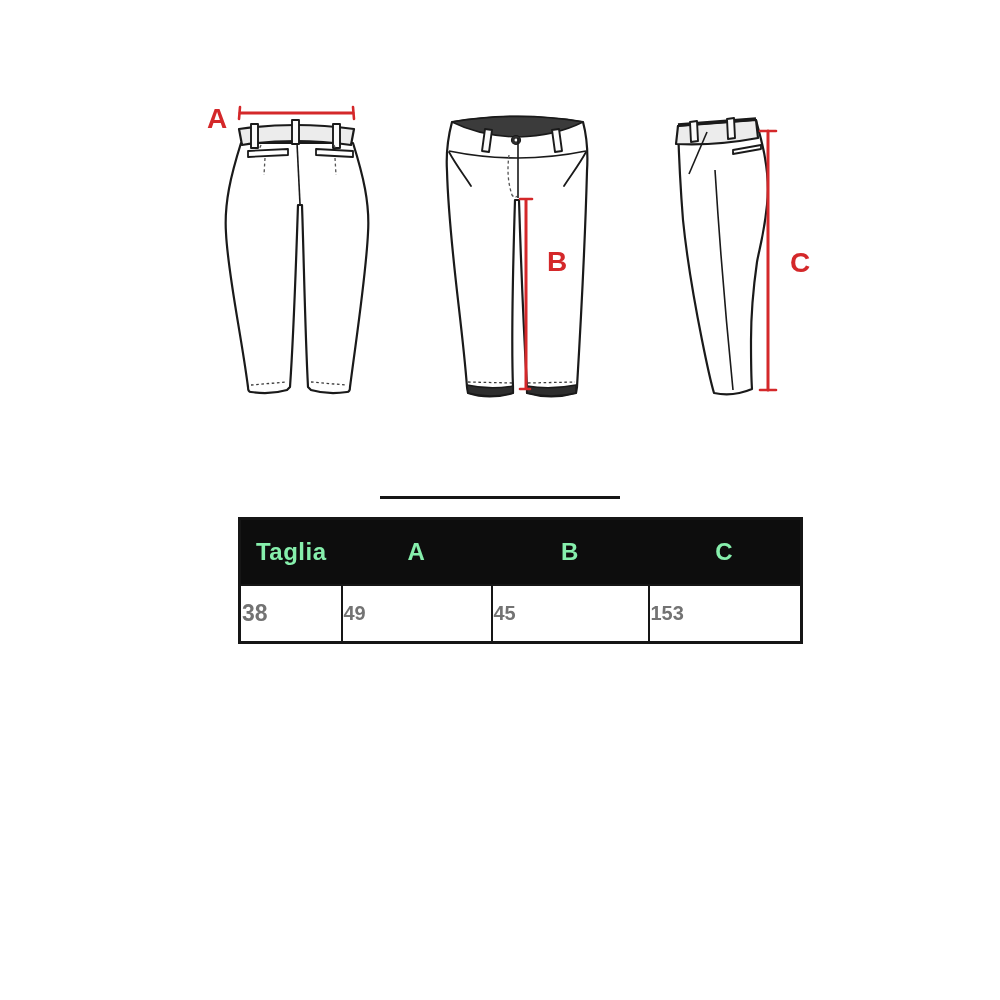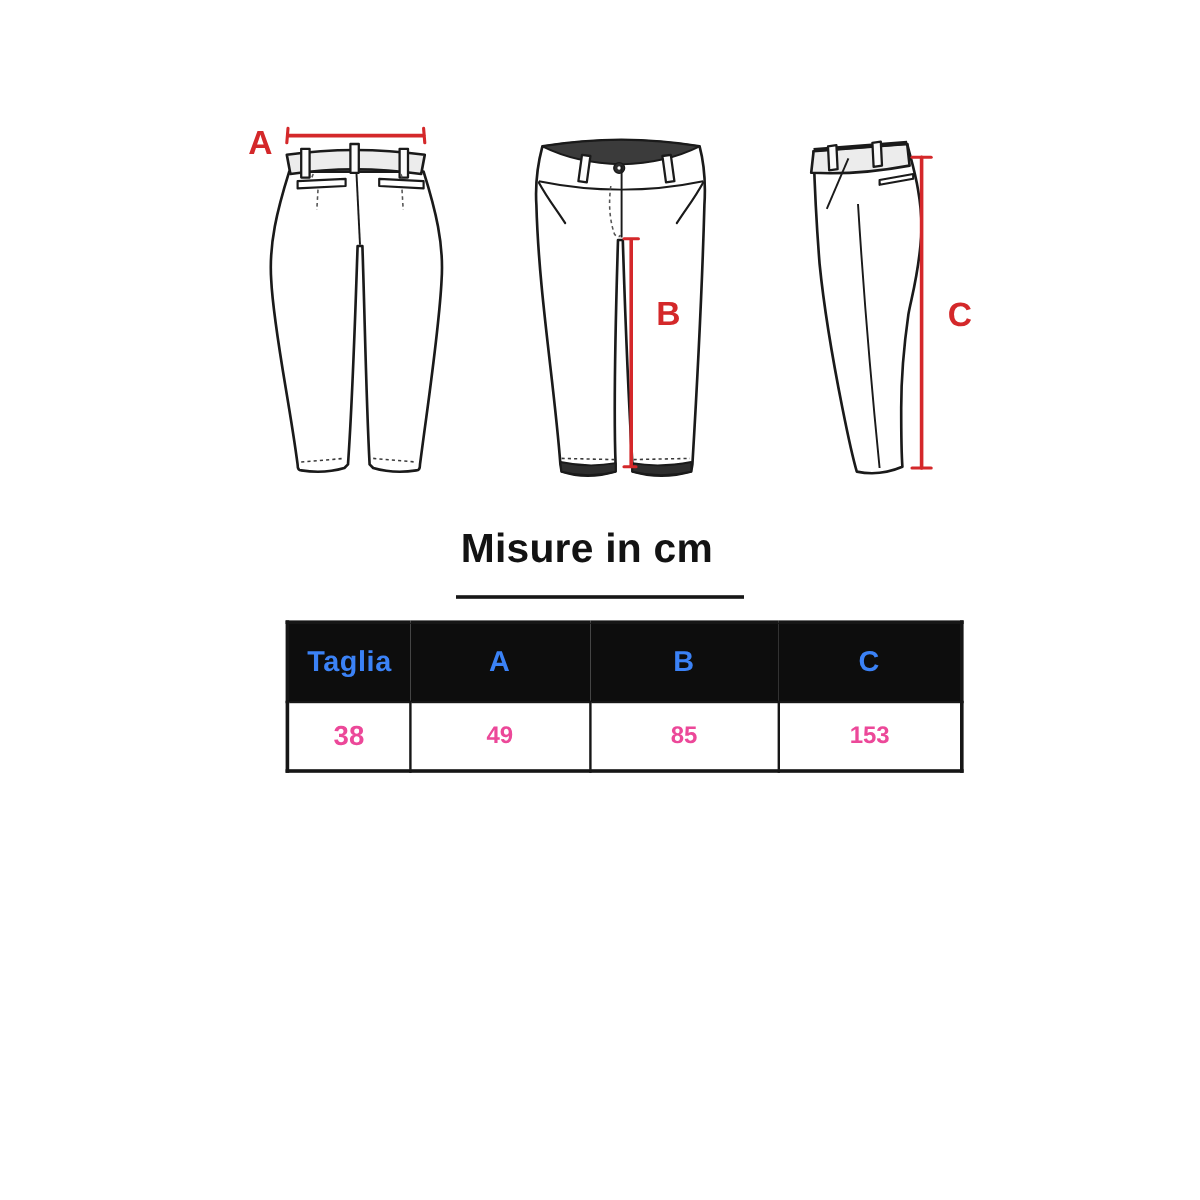--- a/index.html
+++ b/index.html
@@ -36,27 +36,27 @@
     font-size:34px;font-weight:800;color:#131313;white-space:nowrap;letter-spacing:.2px;
   }
   .title-rule{position:absolute;left:380px;top:496px;width:240px;height:3px;background:#161616;}
 
   table.size-table{
     position:absolute;left:238px;top:517px;width:562px;
     border-collapse:collapse;table-layout:fixed;
     border:3px solid #161616;
   }
   table.size-table th{
-    background:var(--header-bg,#0d0d0d);color:#3b82f6;
+    background:var(--header-bg,#0d0d0d);color:#86efac;
     height:62px;font-size:24px;font-weight:800;letter-spacing:.5px;
     border:none;text-align:center;vertical-align:middle;
   }
   table.size-table td{
-    background:#ffffff;color:#ec4899;height:53px;
-    font-size:20px;font-weight:700;text-align:center;vertical-align:middle;
+    background:#ffffff;color:#737373;height:53px;
+    font-size:20px;font-weight:700;vertical-align:middle;
     border:2px solid #161616;
   }
   table.size-table td.size-cell{font-size:23px;font-weight:800;}
 </style>
 </head>
 <body>
 
 <div class="canvas">
 
   <svg class="svg-back" width="185" height="310" viewBox="0 0 185 310">
@@ -164,21 +164,20 @@
 
     <path class="seam" d="M52,32 L34,74"></path>
     <path class="seam" d="M60,70 C65,150 72,230 78,290"></path>
 
     <path class="measure-cap" d="M105,31 L121,31"></path>
     <path class="measure-line" d="M113,31 L113,290"></path>
     <path class="measure-cap" d="M105,290 L121,290"></path>
     <text class="measure-label" x="145" y="172">C</text>
   </svg>
 
-  <div class="page-title">Misure in cm</div>
   <div class="title-rule"></div>
 
   <table class="size-table">
     <colgroup>
       <col style="width:102px">
         <col style="width:150px">
         <col style="width:157px">
         <col style="width:153px">
     </colgroup>
     <thead>
@@ -186,19 +185,19 @@
         <th>Taglia</th>
         <th>A</th>
         <th>B</th>
         <th>C</th>
       </tr>
     </thead>
     <tbody>
       <tr>
         <td class="size-cell">38</td>
         <td>49</td>
-        <td>85</td>
+        <td>45</td>
         <td>153</td>
       </tr>
     </tbody>
   </table>
 
 </div>
 
 </body></html>

